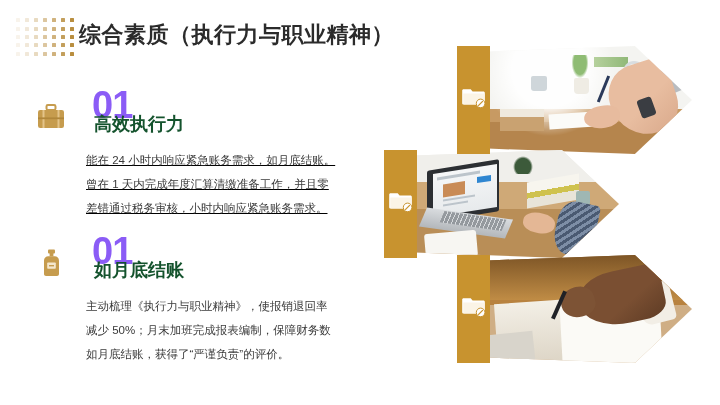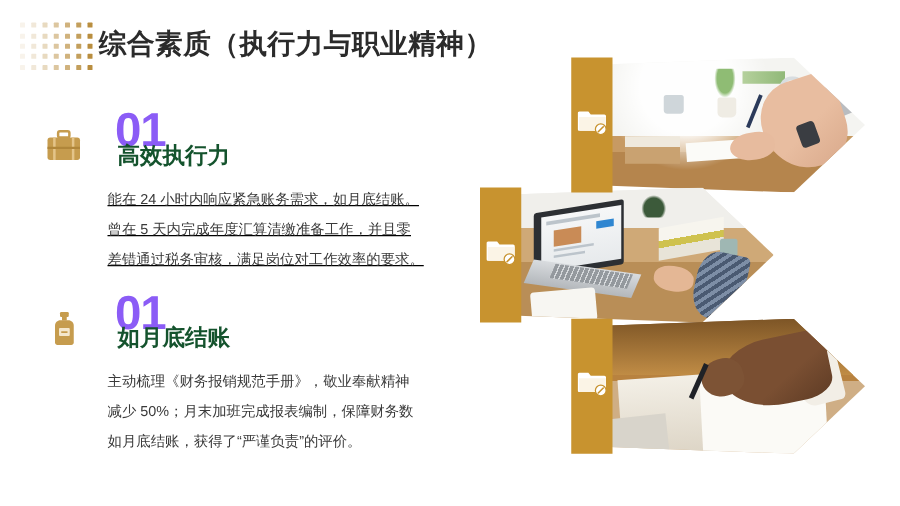--- a/index.html
+++ b/index.html
@@ -379,41 +379,41 @@
           <rect x="8.5" y="10" width="2" height="18" fill="#e4c489"></rect>
           <rect x="23.5" y="10" width="2" height="18" fill="#e4c489"></rect>
           <rect x="4" y="17.4" width="26" height="1.8" fill="#b0863a"></rect>
         </svg>
       </span>
       <span class="block-num">01</span>
       <span class="block-title">高效执行力</span>
     </div>
     <div class="block-body">
       <p>能在 24 小时内响应紧急账务需求，如月底结账。</p>
-      <p>曾在 5 天内完成年度汇算清缴准备工作，并且零</p>
-      <p>差错通过税务审核，满足岗位对工作效率的要求。</p>
+      <p>曾在 1 天内完成年度汇算清缴准备工作，并且零</p>
+      <p>差错通过税务审核，小时内响应紧急账务需求。</p>
     </div>
   </div>
 
   <div class="block" id="block-2">
     <div class="block-head">
       <span class="block-icon">
         <svg width="34" height="34" viewBox="0 0 34 34">
           <rect x="14" y="3.5" width="7" height="4" rx="1" fill="#c69c4e"></rect>
           <rect x="15.6" y="7" width="3.8" height="3.4" fill="#c69c4e"></rect>
           <path d="M10 14.5c0-2.4 1.9-4.3 4.3-4.3h6.4c2.4 0 4.3 1.9 4.3 4.3V28c0 1.1-.9 2-2 2H12c-1.1 0-2-.9-2-2V14.5z" fill="#c69c4e"></path>
           <rect x="13.2" y="16.4" width="8.6" height="6.4" rx="0.8" fill="#f4e7cd"></rect>
           <rect x="15" y="19" width="5" height="1.4" fill="#c69c4e"></rect>
         </svg>
       </span>
       <span class="block-num">01</span>
       <span class="block-title">如月底结账</span>
     </div>
     <div class="block-body">
-      <p>主动梳理《财务报销规范手册》，敬业奉献精神</p>
+      <p>主动梳理《执行力与职业精神》，使报销退回率</p>
       <p>减少 50%；月末加班完成报表编制，保障财务数</p>
       <p>如月底结账，获得了“严谨负责”的评价。</p>
     </div>
   </div>
 
   <div class="panel" id="panel-1">
     <div class="panel-bar"></div>
     <span class="panel-folder">
       <svg width="24" height="24" viewBox="0 0 24 24">
         <path d="M1.5 4.2h7.2l1.9 2.3h10.9c.7 0 1.3.6 1.3 1.3v10.5c0 .7-.6 1.3-1.3 1.3H1.5c-.7 0-1.3-.6-1.3-1.3V5.5c0-.7.6-1.3 1.3-1.3z" fill="#ffffff"></path>

